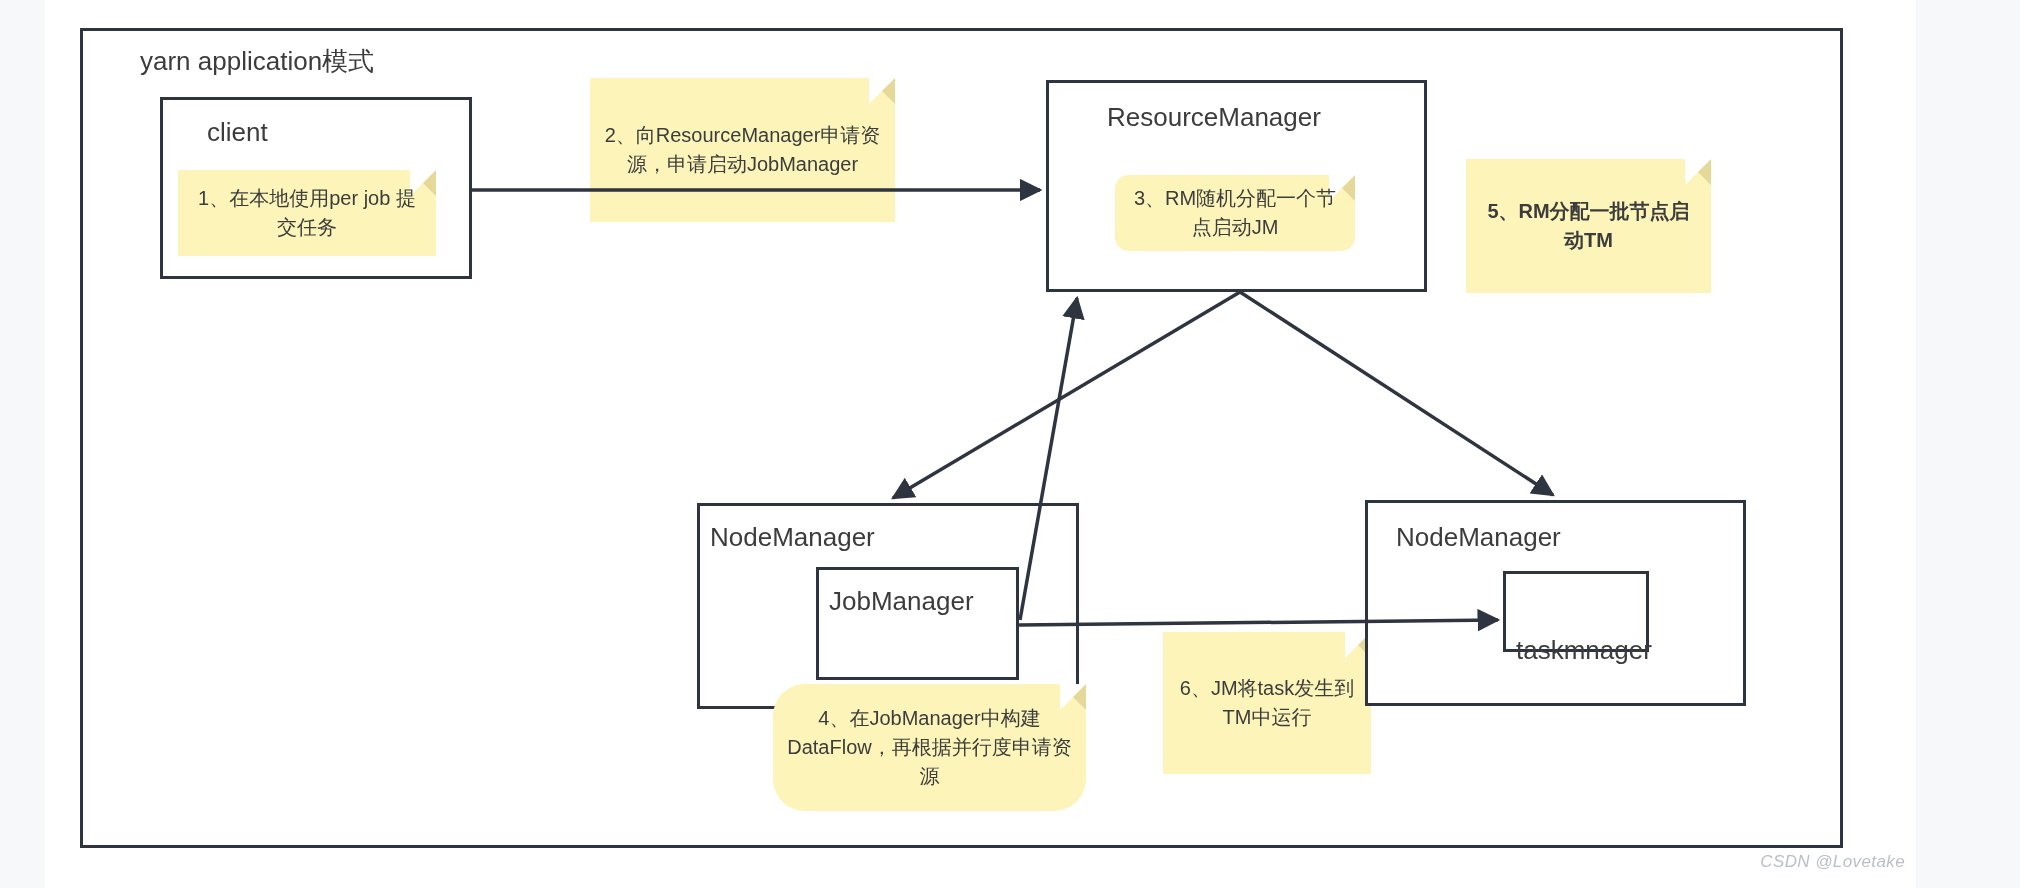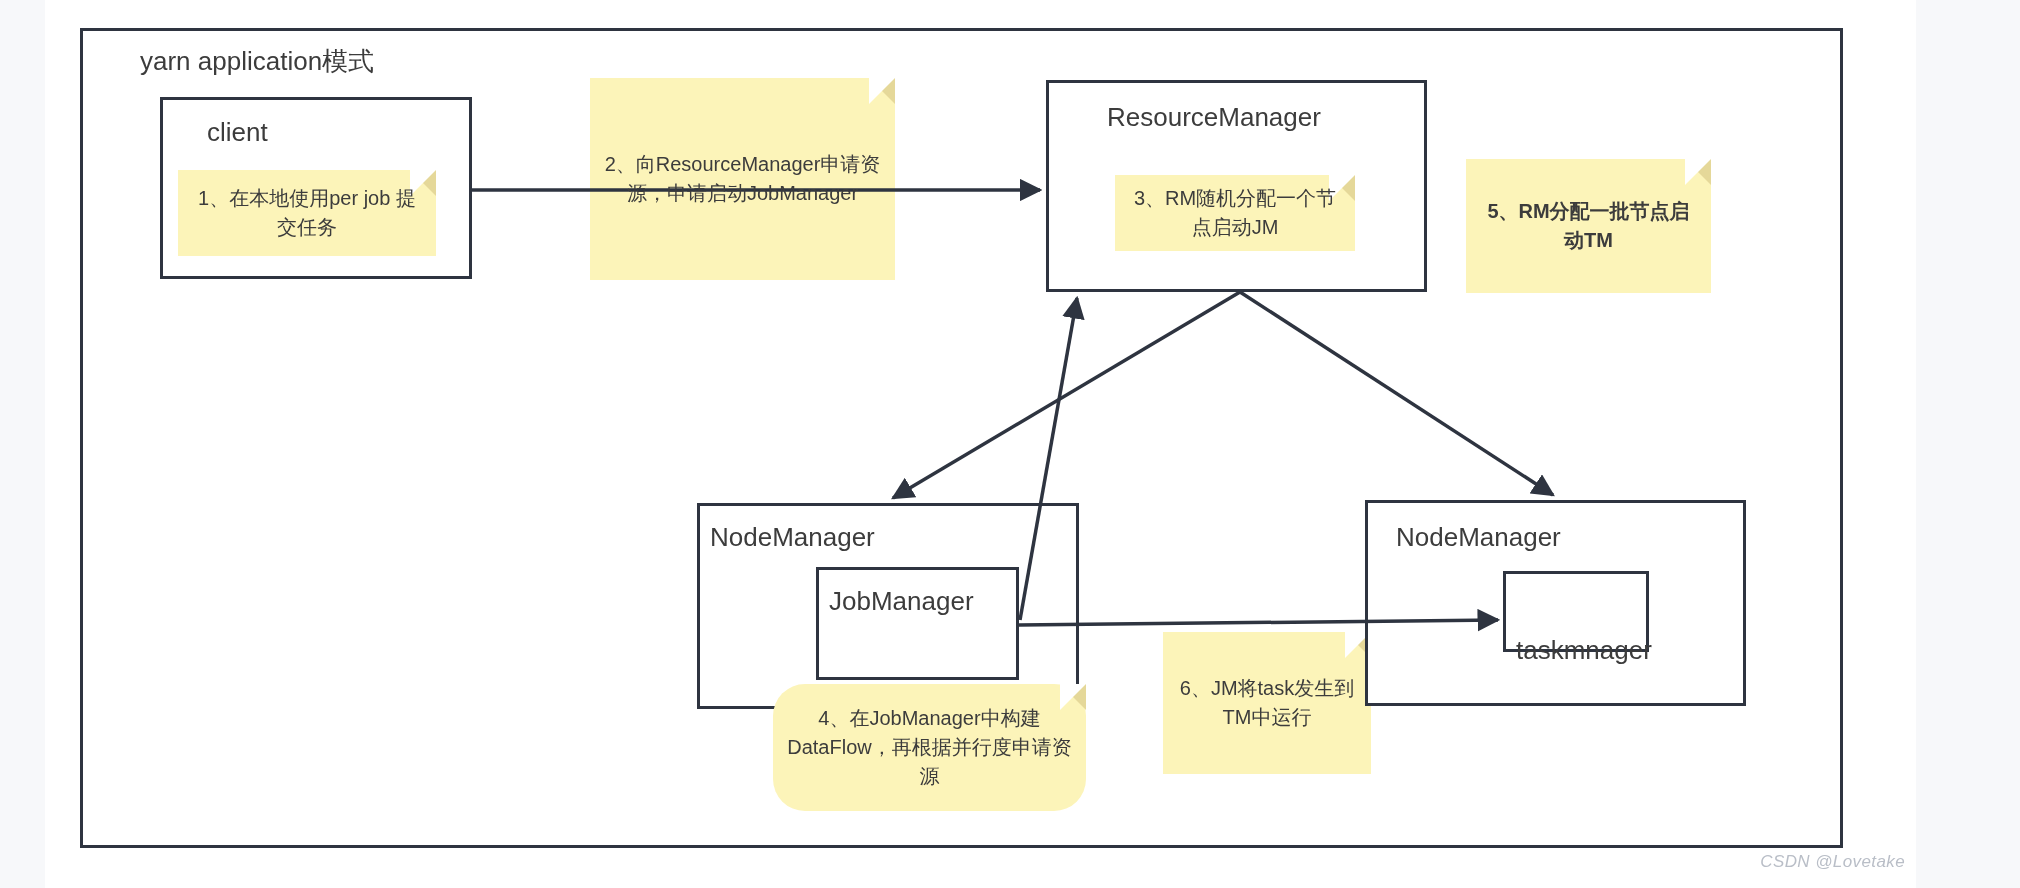--- a/index.html
+++ b/index.html
@@ -114,30 +114,30 @@
 
   <div class="box" style="left:160px; top:97px; width:312px; height:182px;"></div>
   <div class="box-label" style="left:188px; top:117px;margin-left:19px;">client</div>
 
   <div class="note" style="left:178px; top:170px; width:258px; height:86px;">
     <span class="fold"></span>
     <span class="fold-cut"></span>
     <span class="note-text">1、在本地使用per job 提交任务</span>
   </div>
 
-  <div class="note" style="left:590px; top:78px; width:305px; height:202px;">
+  <div class="note" style="left:590px; top:78px; width:305px; height:144px;">
     <span class="fold"></span>
     <span class="fold-cut"></span>
     <span class="note-text">2、向ResourceManager申请资源，申请启动JobManager</span>
   </div>
 
   <div class="box" style="left:1046px; top:80px; width:381px; height:212px;"></div>
   <div class="box-label" style="left:1107px; top:102px;">ResourceManager</div>
 
-  <div class="note" style="left:1115px; top:175px; width:240px; height:76px;">
+  <div class="note" style="left:1115px; top:175px; width:240px; height:76px;border-radius:14px;">
     <span class="fold"></span>
     <span class="fold-cut"></span>
     <span class="note-text">3、RM随机分配一个节点启动JM</span>
   </div>
 
   <div class="note" style="left:1466px; top:159px; width:245px; height:134px;font-weight:bold;">
     <span class="fold"></span>
     <span class="fold-cut"></span>
     <span class="note-text">5、RM分配一批节点启动TM</span>
   </div>

